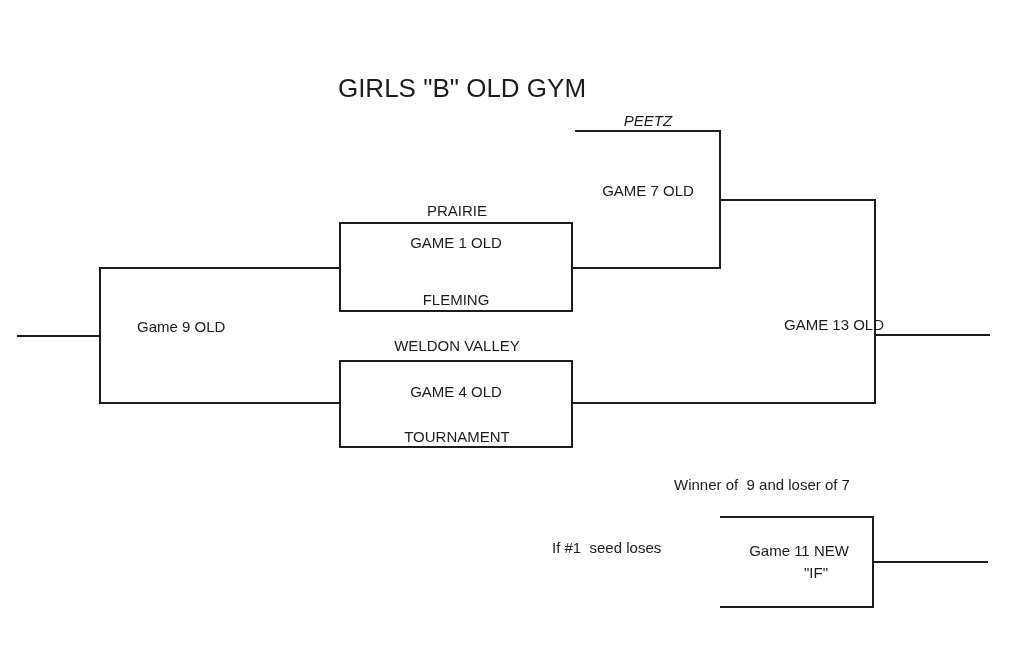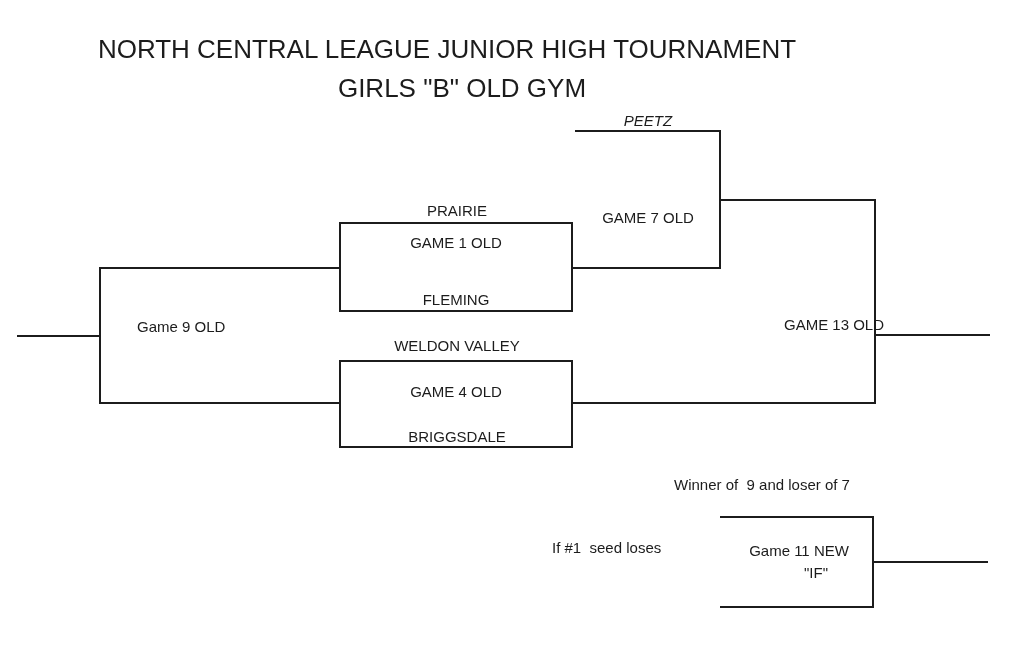--- a/index.html
+++ b/index.html
@@ -41,46 +41,45 @@
     border: 2px solid var(--line, #1c1c1c);
     box-sizing: border-box;
     background: transparent;
   }
 </style>
 </head>
 <body>
 
 <div class="canvas">
 
-  <div class="title" style="left:447px; top:32px;">NORTH CENTRAL LEAGUE JUNIOR HIGH TOURNAMENT</div>
   <div class="title" style="left:462px; top:71px;">GIRLS "B" OLD GYM</div>
 
   <div class="lbl centered" style="left:648px; top:111px;font-style:italic;">PEETZ</div>
   <div class="hline" style="left:575px; top:130px; width:146px;"></div>
   <div class="vline" style="left:719px; top:130px; height:139px;"></div>
-  <div class="lbl centered" style="left:648px; top:181px;margin-top:27px;">GAME 7 OLD</div>
+  <div class="lbl centered" style="left:648px; top:181px;">GAME 7 OLD</div>
   <div class="hline" style="left:719px; top:199px; width:157px;"></div>
 
   <div class="lbl centered" style="left:457px; top:201px;">PRAIRIE</div>
   <div class="box" style="left:339px; top:222px; width:234px; height:90px;"></div>
   <div class="lbl centered" style="left:456px; top:233px;">GAME 1 OLD</div>
   <div class="lbl centered" style="left:456px; top:290px;">FLEMING</div>
 
   <div class="hline" style="left:17px; top:335px; width:83px;"></div>
   <div class="vline" style="left:99px; top:267px; height:137px;"></div>
   <div class="hline" style="left:99px; top:267px; width:241px;"></div>
   <div class="hline" style="left:99px; top:402px; width:241px;"></div>
   <div class="lbl" style="left:137px; top:317px;">Game 9 OLD</div>
 
   <div class="hline" style="left:572px; top:267px; width:149px;"></div>
 
   <div class="lbl centered" style="left:457px; top:336px;">WELDON VALLEY</div>
   <div class="box" style="left:339px; top:360px; width:234px; height:88px;"></div>
   <div class="lbl centered" style="left:456px; top:382px;">GAME 4 OLD</div>
-  <div class="lbl centered" style="left:457px; top:427px;">BRIGGSDALE</div>
+  <div class="lbl centered" style="left:457px; top:427px;">TOURNAMENT</div>
   <div class="hline" style="left:572px; top:402px; width:304px;"></div>
 
   <div class="vline" style="left:874px; top:199px; height:205px;"></div>
   <div class="lbl centered" style="left:834px; top:315px;">GAME 13 OLD</div>
   <div class="hline" style="left:874px; top:334px; width:116px;"></div>
 
   <div class="lbl centered" style="left:762px; top:475px;">Winner of  9 and loser of 7</div>
   <div class="lbl" style="left:552px; top:538px;">If #1  seed loses</div>
   <div class="hline" style="left:720px; top:516px; width:154px;"></div>
   <div class="vline" style="left:872px; top:516px; height:92px;"></div>

